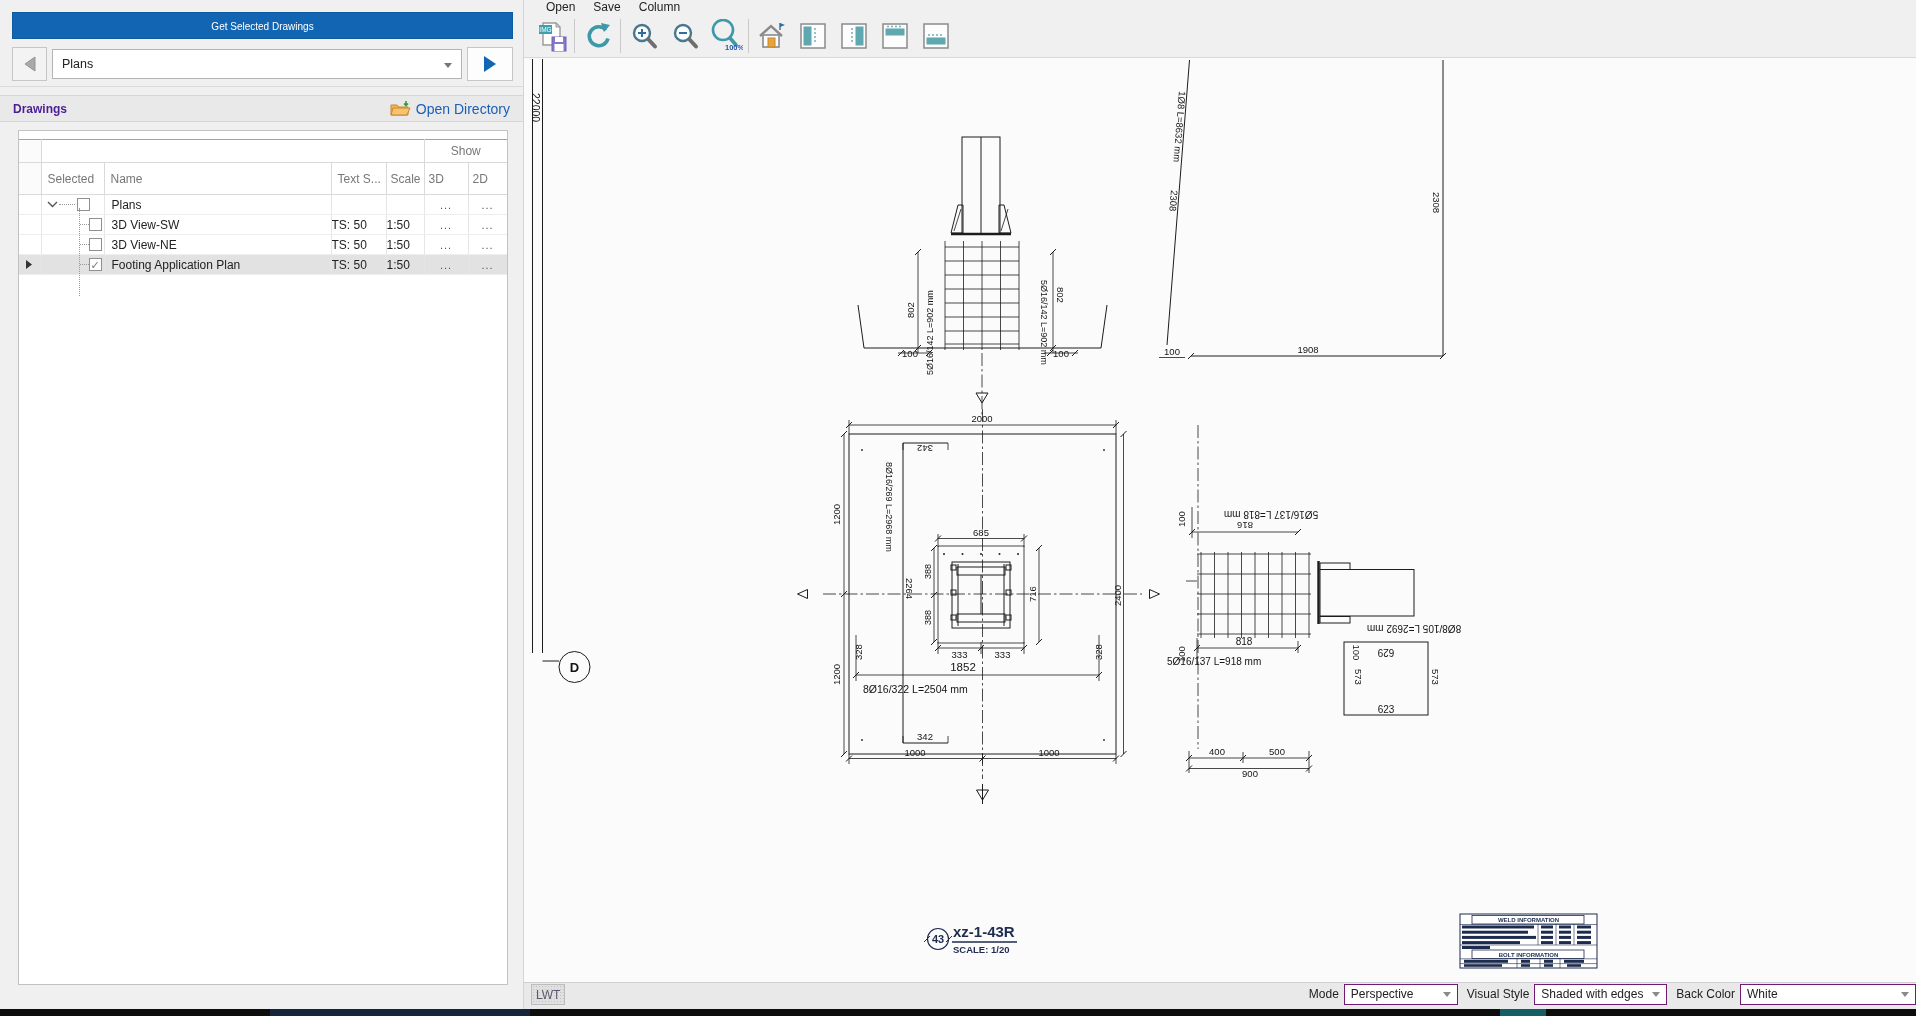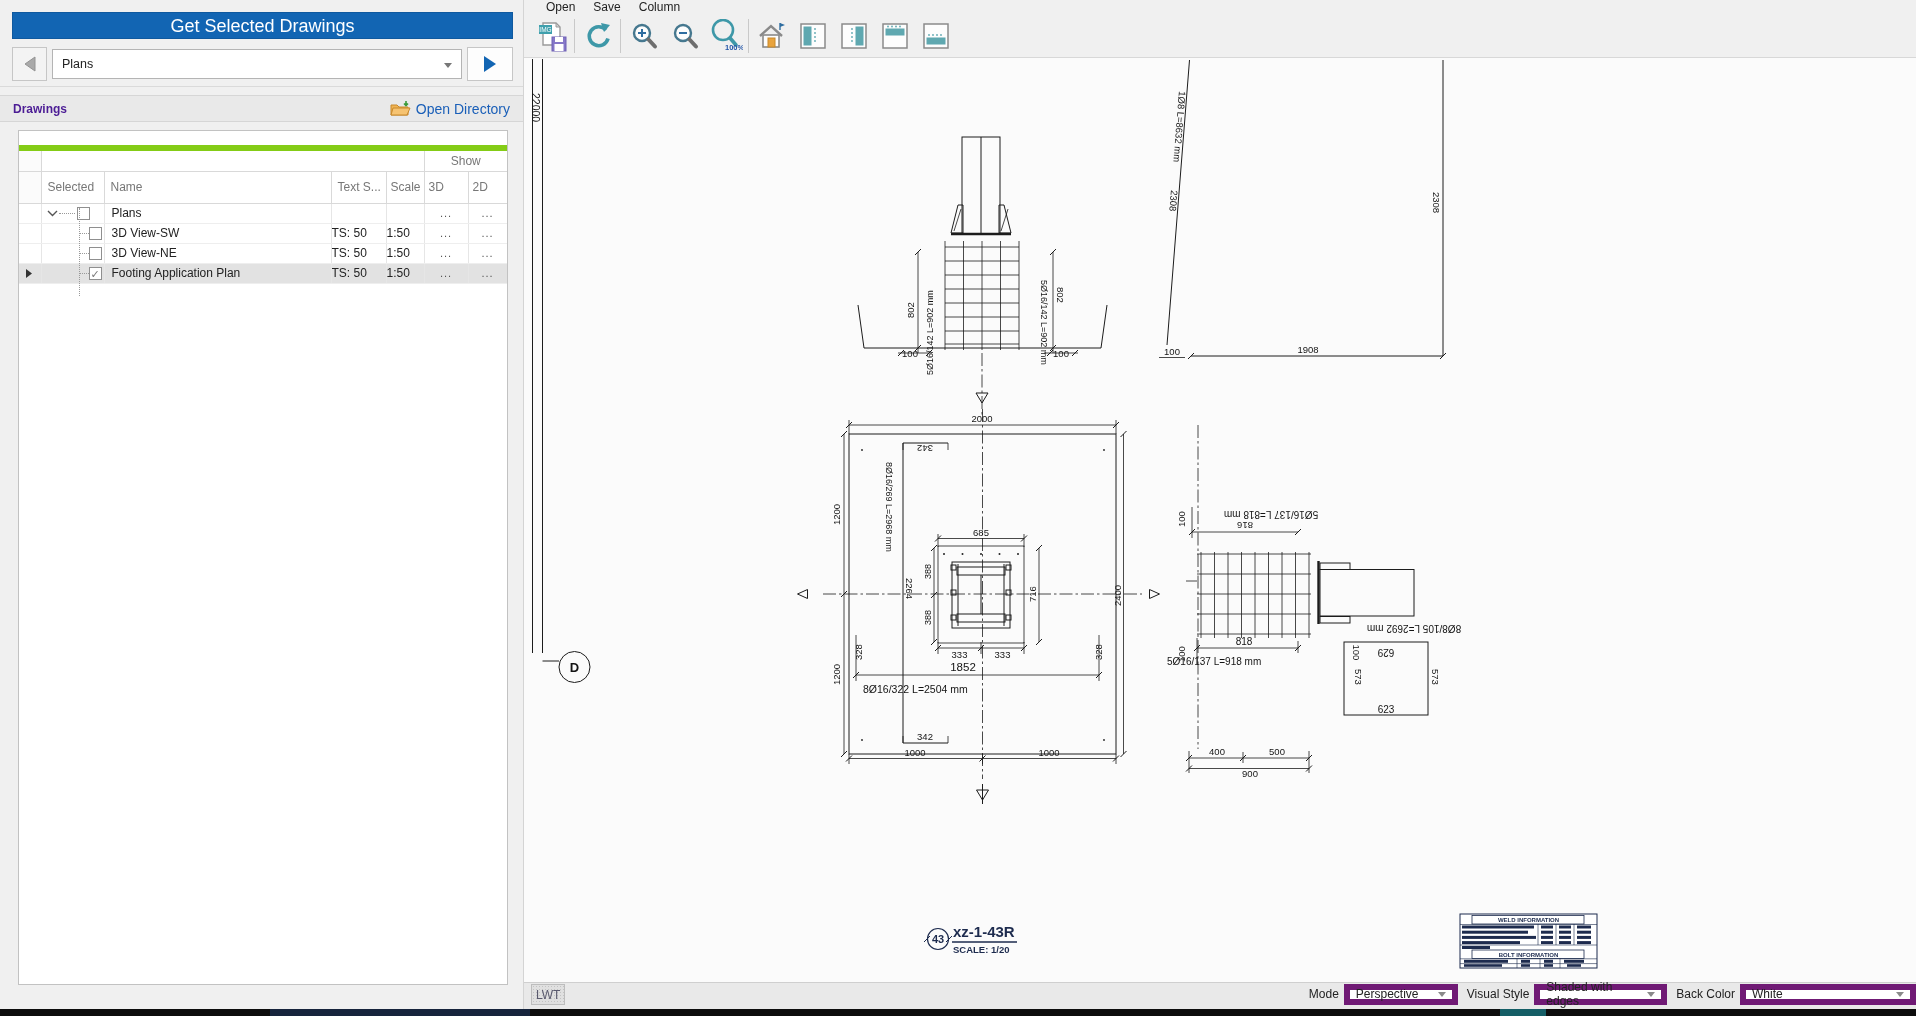--- a/index.html
+++ b/index.html
@@ -3,43 +3,43 @@
 <meta charset="utf-8">
 <style>
   html,body{margin:0;padding:0;background:#e8e8e8;}
   *{box-sizing:border-box;}
   .app{position:relative;width:1916px;height:1016px;background:#f0f0f0;overflow:hidden;
        font-family:"Liberation Sans",sans-serif;}
 
   
   .left-panel{position:absolute;left:0;top:0;width:523px;height:1009px;background:#f0f0f0;}
   .get-btn{position:absolute;left:12px;top:12px;width:501px;height:27px;background:#1265b3;
-           border:1px solid #0f599f;color:#fff;font-size:18px;font-family:"Liberation Sans",sans-serif;
+           border:1px solid #0f599f;color:#fff;font-size:10px;font-family:"Liberation Sans",sans-serif;
            text-align:center;line-height:25px;cursor:pointer;}
   .nav-row{position:absolute;left:0;top:47px;width:523px;height:34px;}
   .back-btn{position:absolute;left:12px;top:0;width:35px;height:34px;background:#f3f3f3;
             border:1px solid #c6c6c6;display:flex;align-items:center;justify-content:center;}
   .combo{position:absolute;left:52px;top:2px;width:410px;height:30px;background:#fff;
          border:1px solid #b4b4b4;font-size:12.5px;color:#222;line-height:28px;padding-left:9px;}
   .combo .caret{position:absolute;right:9px;top:13px;width:0;height:0;border-left:4px solid transparent;
         border-right:4px solid transparent;border-top:5px solid #777;}
   .fwd-btn{position:absolute;left:467px;top:0;width:46px;height:34px;background:#fdfdfd;
            border:1px solid #c6c6c6;display:flex;align-items:center;justify-content:center;}
   .hsep{position:absolute;left:0;top:86px;width:523px;height:0;border-top:1px solid #dadada;}
   .drawings-bar{position:absolute;left:0;top:95px;width:523px;height:27px;background:#e9e9e9;
         border-top:1px solid #d6d6d6;border-bottom:1px solid #d6d6d6;display:flex;align-items:center;
         padding:0 13px;}
   .drawings-bar .dtitle{font-size:12px;font-weight:bold;color:#4c1d95;}
   .open-dir{margin-left:auto;display:flex;align-items:center;gap:5px;cursor:pointer;}
   .open-dir span{font-size:14px;color:#1a5fb8;}
   .listbox{position:absolute;left:18px;top:130px;width:490px;height:855px;background:#fff;
            border:1px solid #c2c2c2;overflow:hidden;}
 
-  table.dtable{border-collapse:collapse;table-layout:fixed;width:488px;margin-top:14px;
-        font-size:12px;color:#333;border-top:6px solid #84cc16;}
+  table.dtable{border-collapse:collapse;table-layout:fixed;width:488px;margin-top:8px;
+        font-size:12px;color:#333;border-top:1px solid #84cc16;}
   .dtable col.c-gut{width:22px;}.dtable col.c-sel{width:63px;}.dtable col.c-name{width:227px;}
   .dtable col.c-ts{width:55px;}.dtable col.c-sc{width:38px;}.dtable col.c-3d{width:44px;}.dtable col.c-2d{width:39px;}
   .dtable th,.dtable td{padding:0;margin:0;overflow:hidden;white-space:nowrap;font-weight:normal;}
   .dtable tr.grp th{height:23px;border-bottom:1px solid #d9d9d9;color:#777;font-size:12px;}
   .dtable tr.grp .gut, .dtable tr.hdr .gut{border-right:1px solid #d9d9d9;background:#fbfbfb;}
   .dtable tr.grp .show-cell{border-left:1px solid #d9d9d9;text-align:center;}
   .dtable tr.hdr th{height:32px;border-right:1px solid #d9d9d9;border-bottom:1px solid #d9d9d9;
         color:#777;text-align:left;padding-left:6px;vertical-align:middle;}
   .dtable tr.hdr th.ctr{text-align:left;padding-left:4px;}
   .dtable tr.row td{height:19px;border-right:1px solid #e6e6e6;border-bottom:1px solid #eeeeee;
@@ -75,21 +75,21 @@
   .canvas svg{display:block;}
 
   
   .statusbar{position:absolute;left:0;top:982px;width:1393px;height:27px;background:#e9e9e9;
         border-top:1px solid #cfcfcf;display:flex;align-items:center;padding:0 1px 4px 7px;}
   .lwt{height:21px;padding:0 4px;font-size:12px;color:#5a5a6e;line-height:20px;border:1px solid #bdbdbd;
        background-color:#e0e0e0;background-image:radial-gradient(#c3c3c3 1px,transparent 1px);
        background-size:3px 3px;cursor:pointer;}
   .sb-right{margin-left:auto;display:flex;align-items:center;}
   .sb-label{font-size:12px;color:#222;margin-right:5px;}
-  .sb-sel{height:21px;background:#fff;border:6px solid #701a75;display:flex;align-items:center;
+  .sb-sel{height:21px;background:#fff;border:1px solid #701a75;display:flex;align-items:center;
           padding:0 6px;margin-right:9px;cursor:pointer;position:relative;}
   .sb-sel span{font-size:12px;color:#222;flex:1;}
   .sb-sel .caret{width:0;height:0;border-left:4px solid transparent;border-right:4px solid transparent;
           border-top:5px solid #8a8a8a;margin-left:6px;}
   .w-mode{width:114px;} .w-style{width:133px;} .w-back{width:176px;margin-right:0;}
 
   .taskbar{position:absolute;left:0;top:1009px;width:1916px;height:7px;background:#0d0d0d;}
   .taskbar .seg1{position:absolute;left:270px;top:0;width:260px;height:7px;background:#16243c;}
   .taskbar .seg2{position:absolute;left:1500px;top:0;width:46px;height:7px;background:#155e66;}
 

